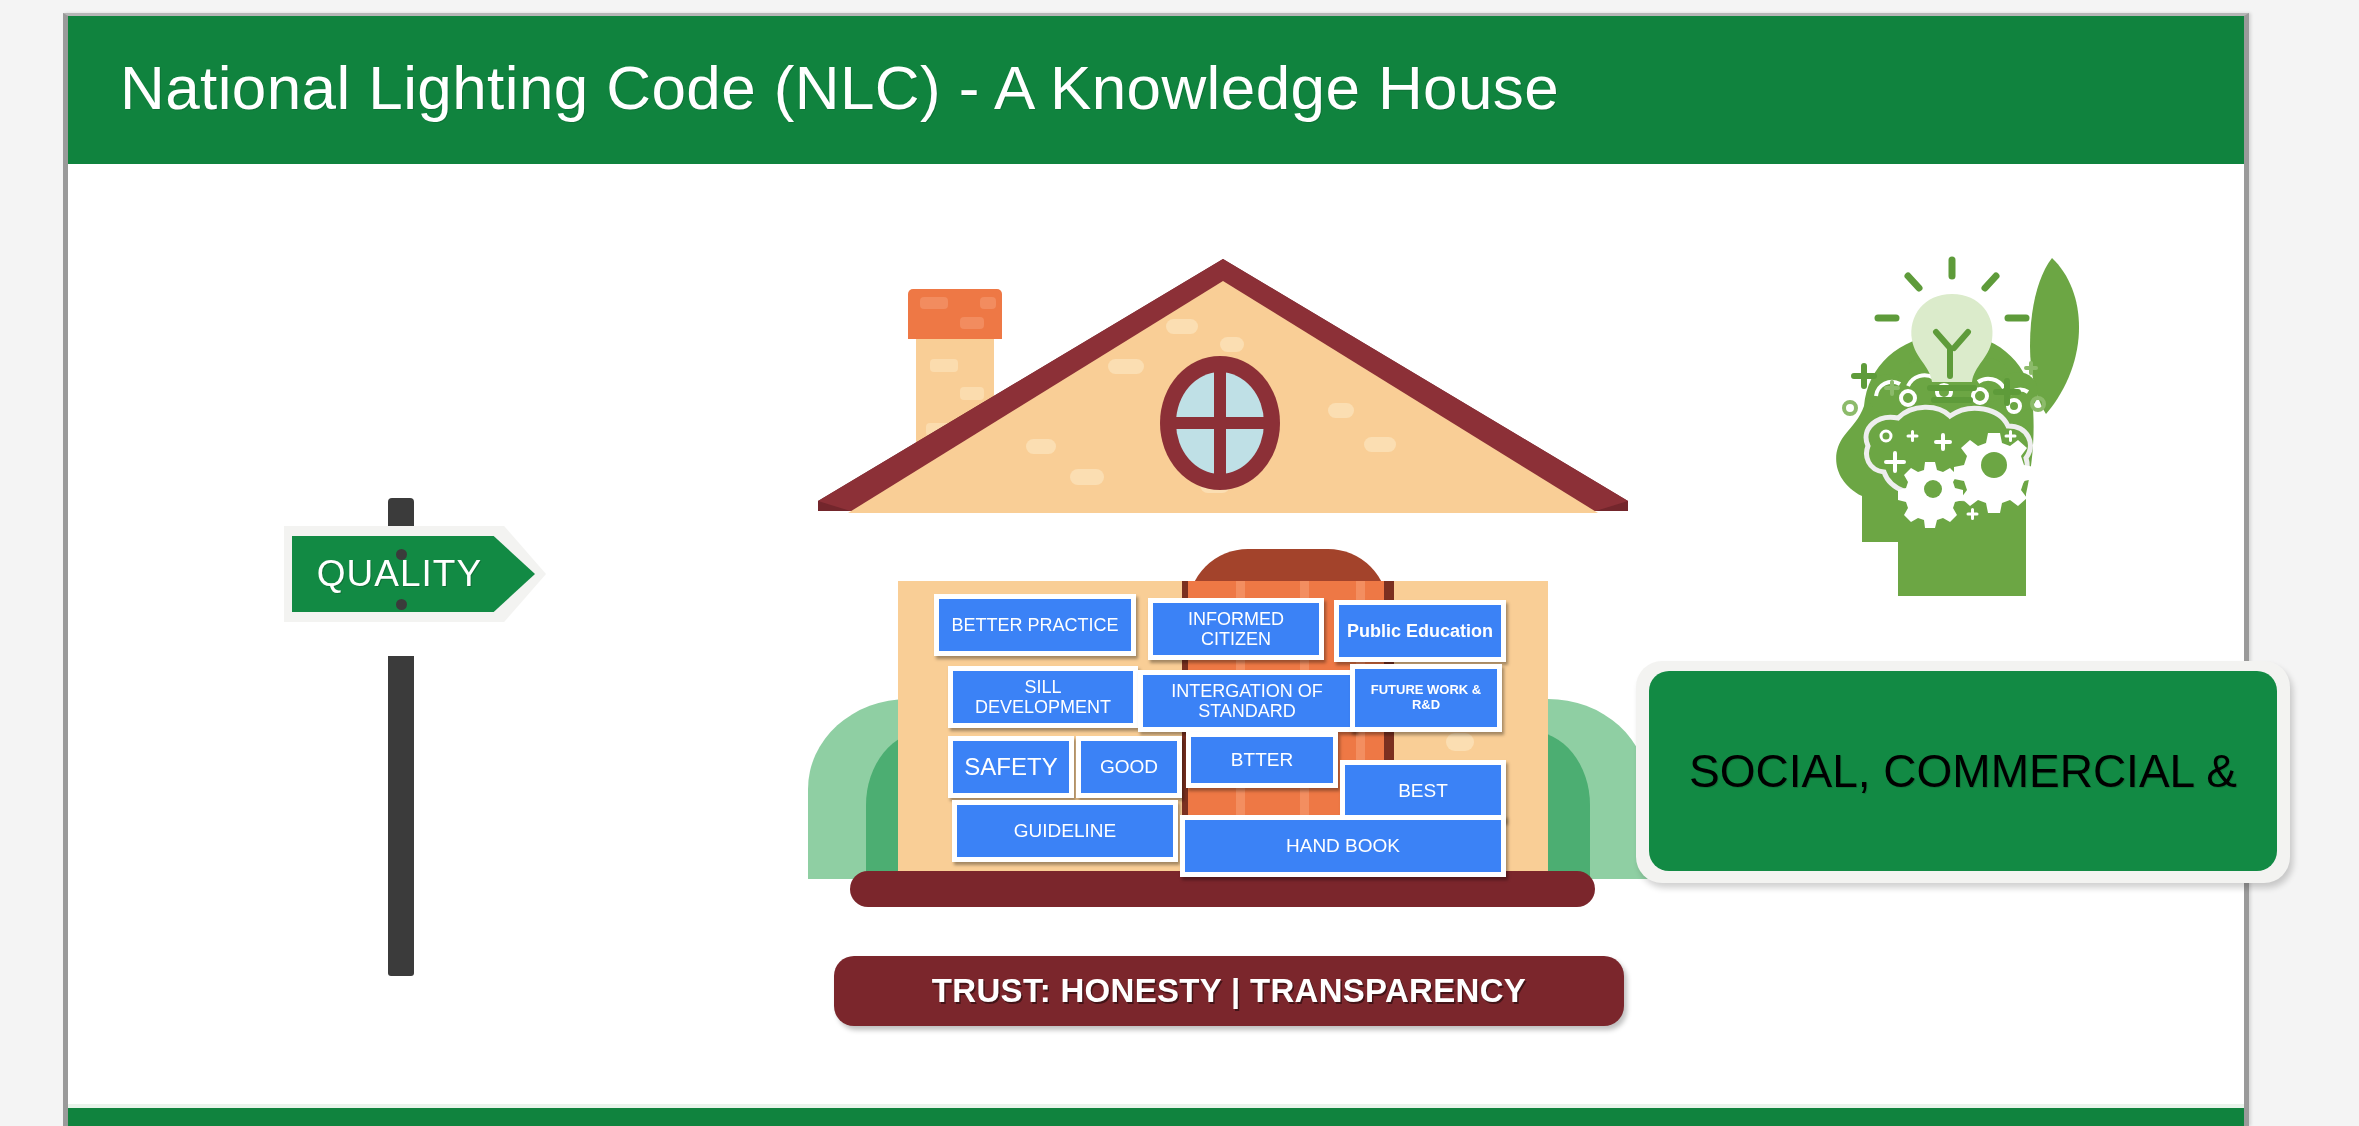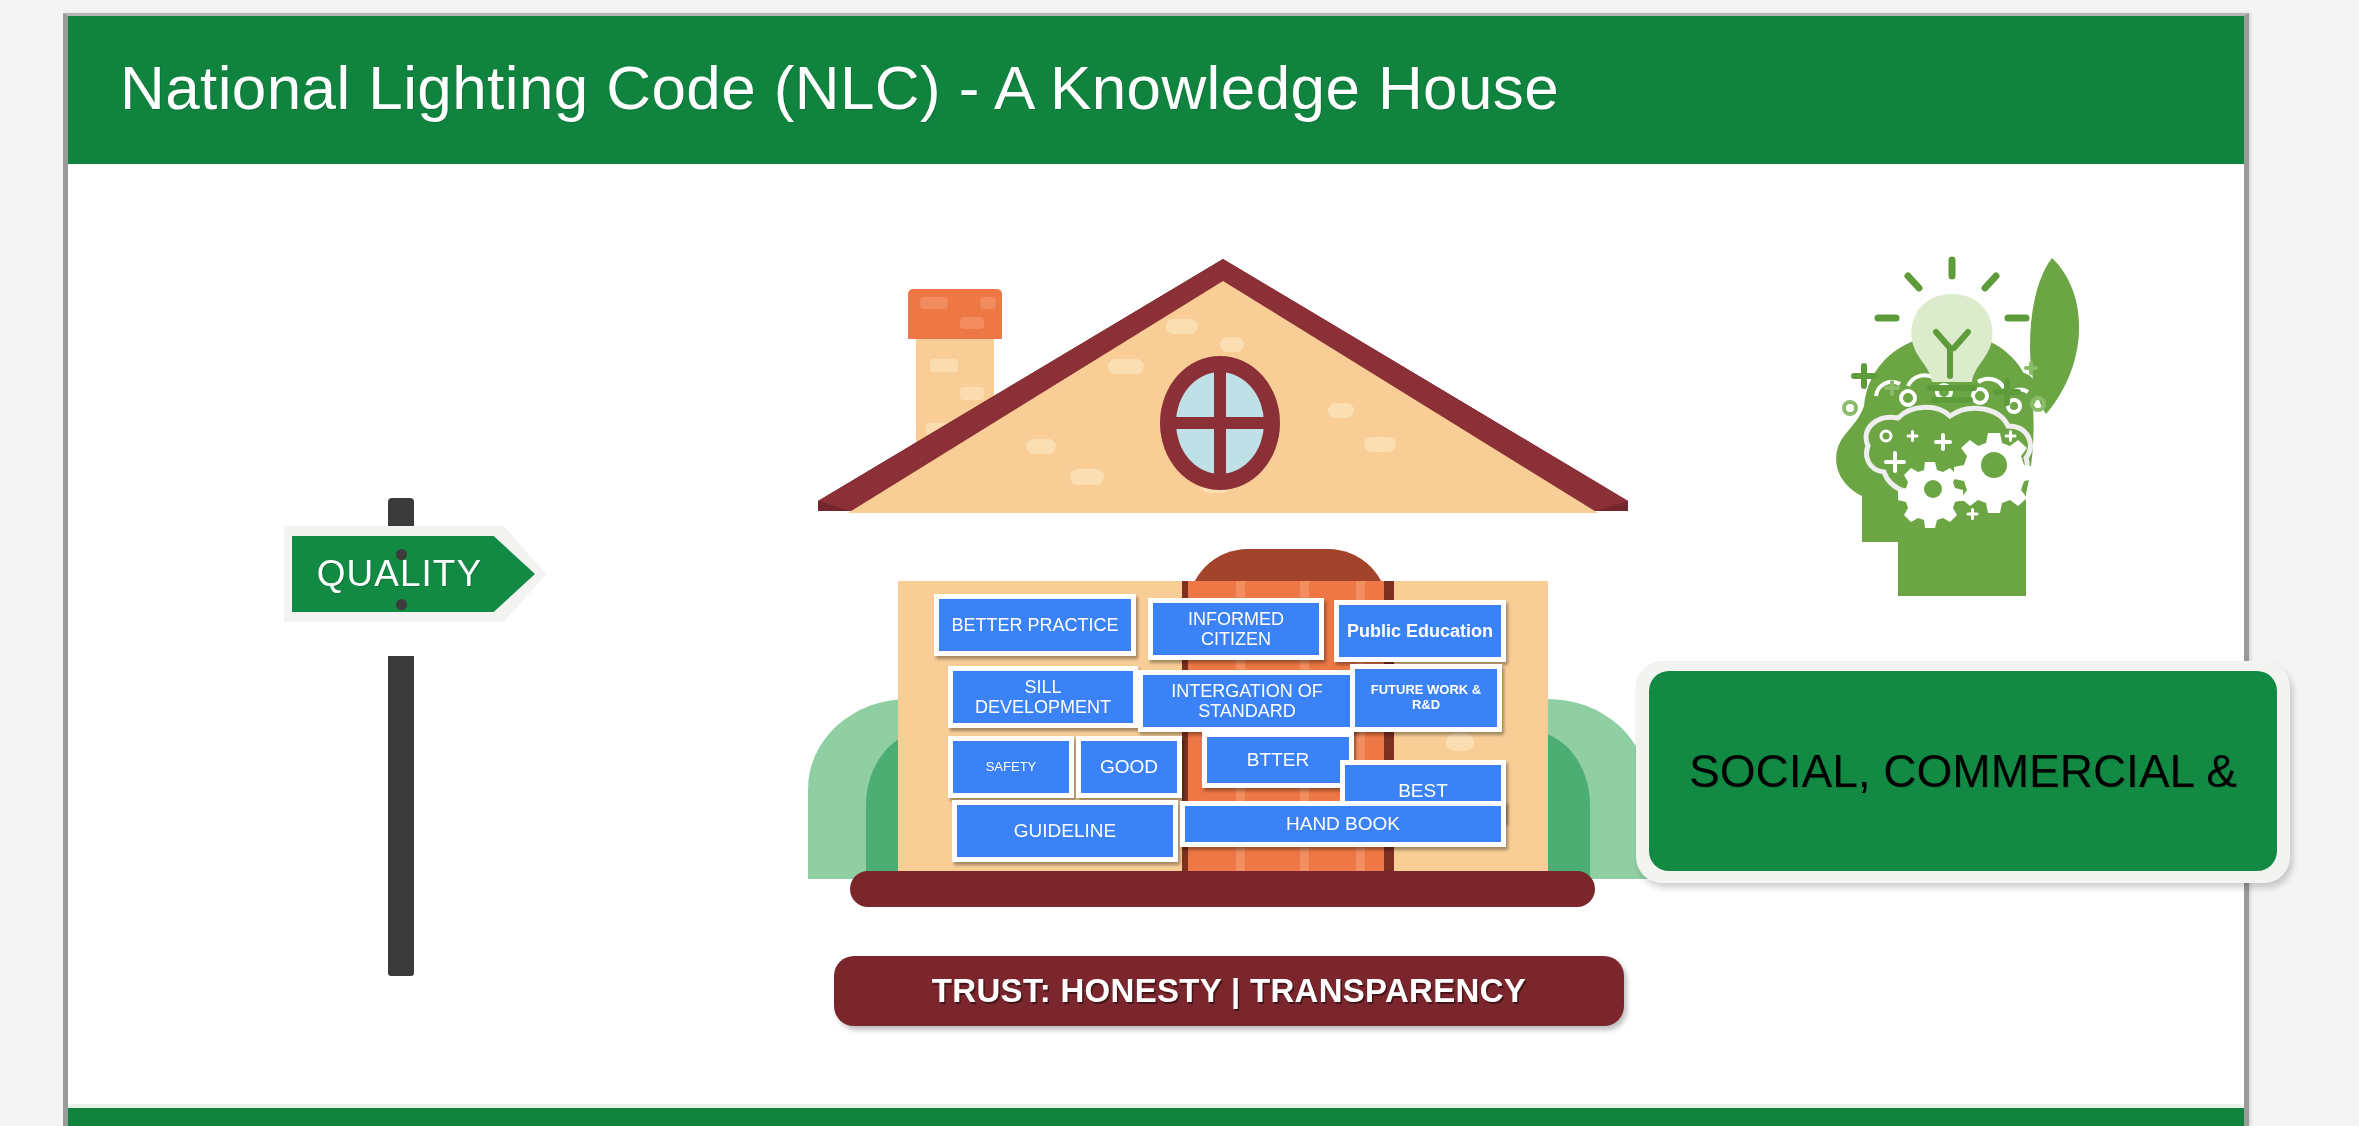--- a/index.html
+++ b/index.html
@@ -301,37 +301,37 @@
       <div class="brick" style="left:14px;top:72px;width:190px;height:62px;font-size:18px;">
         <span>SILL DEVELOPMENT</span>
         </div>
       <div class="brick" style="left:204px;top:76px;width:218px;height:62px;font-size:18px;">
         <span>INTERGATION OF STANDARD</span>
         </div>
       <div class="brick" style="left:416px;top:70px;width:152px;height:68px;font-size:13px;font-weight:bold;justify-content:center;">
         <span>FUTURE WORK &amp; R&amp;D</span>
         </div>
 
-      <div class="brick" style="left:14px;top:142px;width:126px;height:62px;font-size:13px;">
+      <div class="brick" style="left:14px;top:142px;width:126px;height:62px;font-size:24px;">
         <span>SAFETY</span>
         </div>
       <div class="brick" style="left:142px;top:142px;width:106px;height:62px;font-size:19px;">
         <span>GOOD</span>
         </div>
-      <div class="brick" style="left:268px;top:138px;width:152px;height:56px;font-size:19px;">
+      <div class="brick" style="left:252px;top:138px;width:152px;height:56px;font-size:19px;">
         <span>BTTER</span>
         </div>
       <div class="brick" style="left:406px;top:142px;width:166px;height:62px;font-size:19px;margin-top:24px;">
         <span>BEST</span>
         </div>
 
       <div class="brick" style="left:18px;top:206px;width:226px;height:62px;font-size:19px;">
         <span>GUIDELINE</span>
         </div>
-      <div class="brick" style="left:246px;top:207px;width:326px;height:46px;font-size:19px;">
+      <div class="brick" style="left:246px;top:221px;width:326px;height:62px;font-size:19px;">
         <span>HAND BOOK</span>
         </div>
     </div>
 
     <div id="trust">
       <div id="trust-label">TRUST: HONESTY | TRANSPARENCY</div>
     </div>
 
     <div id="valuebox-outer"></div>
     <div id="valuebox">

